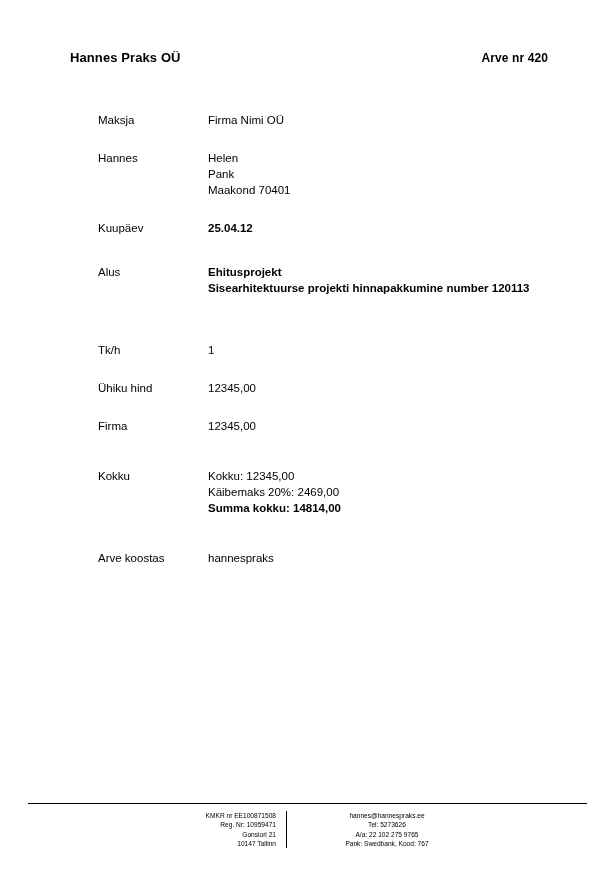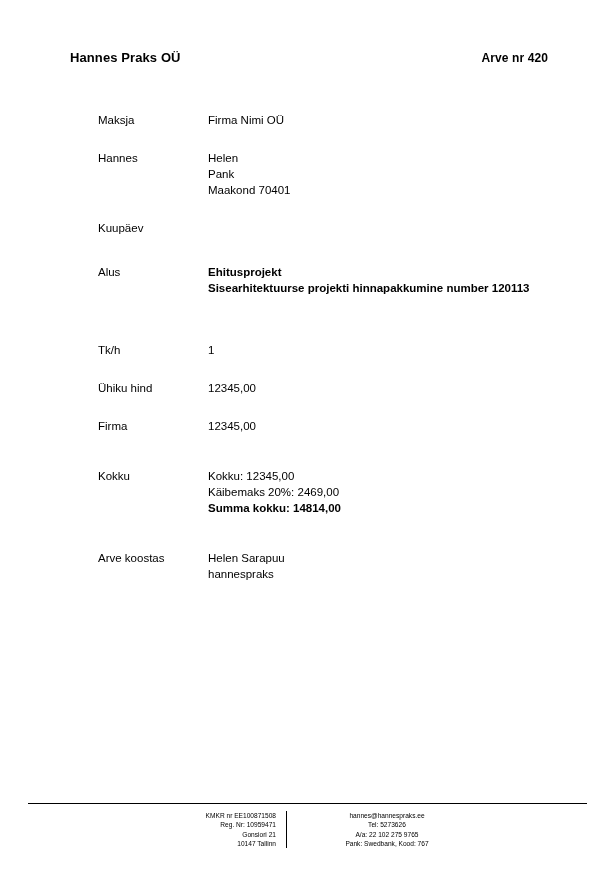--- a/index.html
+++ b/index.html
@@ -149,20 +149,21 @@
         <span class="line">Pank</span>
         <span class="line">Maakond 70401</span>
       </div>
     </div>
 
     <div class="sp-2"></div>
 
     <div class="row">
       <div class="label">Kuupäev</div>
       <div class="value">
+        <span class="line b">25.04.12</span>
       </div>
     </div>
 
     <div class="sp-3"></div>
 
     <div class="row">
       <div class="label">Alus</div>
       <div class="value">
         <span class="line b">Ehitusprojekt</span>
         <span class="gap-line"></span>
@@ -206,21 +207,20 @@
         <span class="line">Käibemaks 20%: 2469,00</span>
         <span class="line b">Summa kokku: 14814,00</span>
       </div>
     </div>
 
     <div class="sp-4"></div>
 
     <div class="row">
       <div class="label">Arve koostas</div>
       <div class="value">
-        <span class="line">Helen Sarapuu</span>
         <span class="line">hannespraks</span>
       </div>
     </div>
 
   </div>
 
   <div class="footer">
     <div class="footer-rule"></div>
     <div class="footer-cols">
       <div class="footer-col-left">

